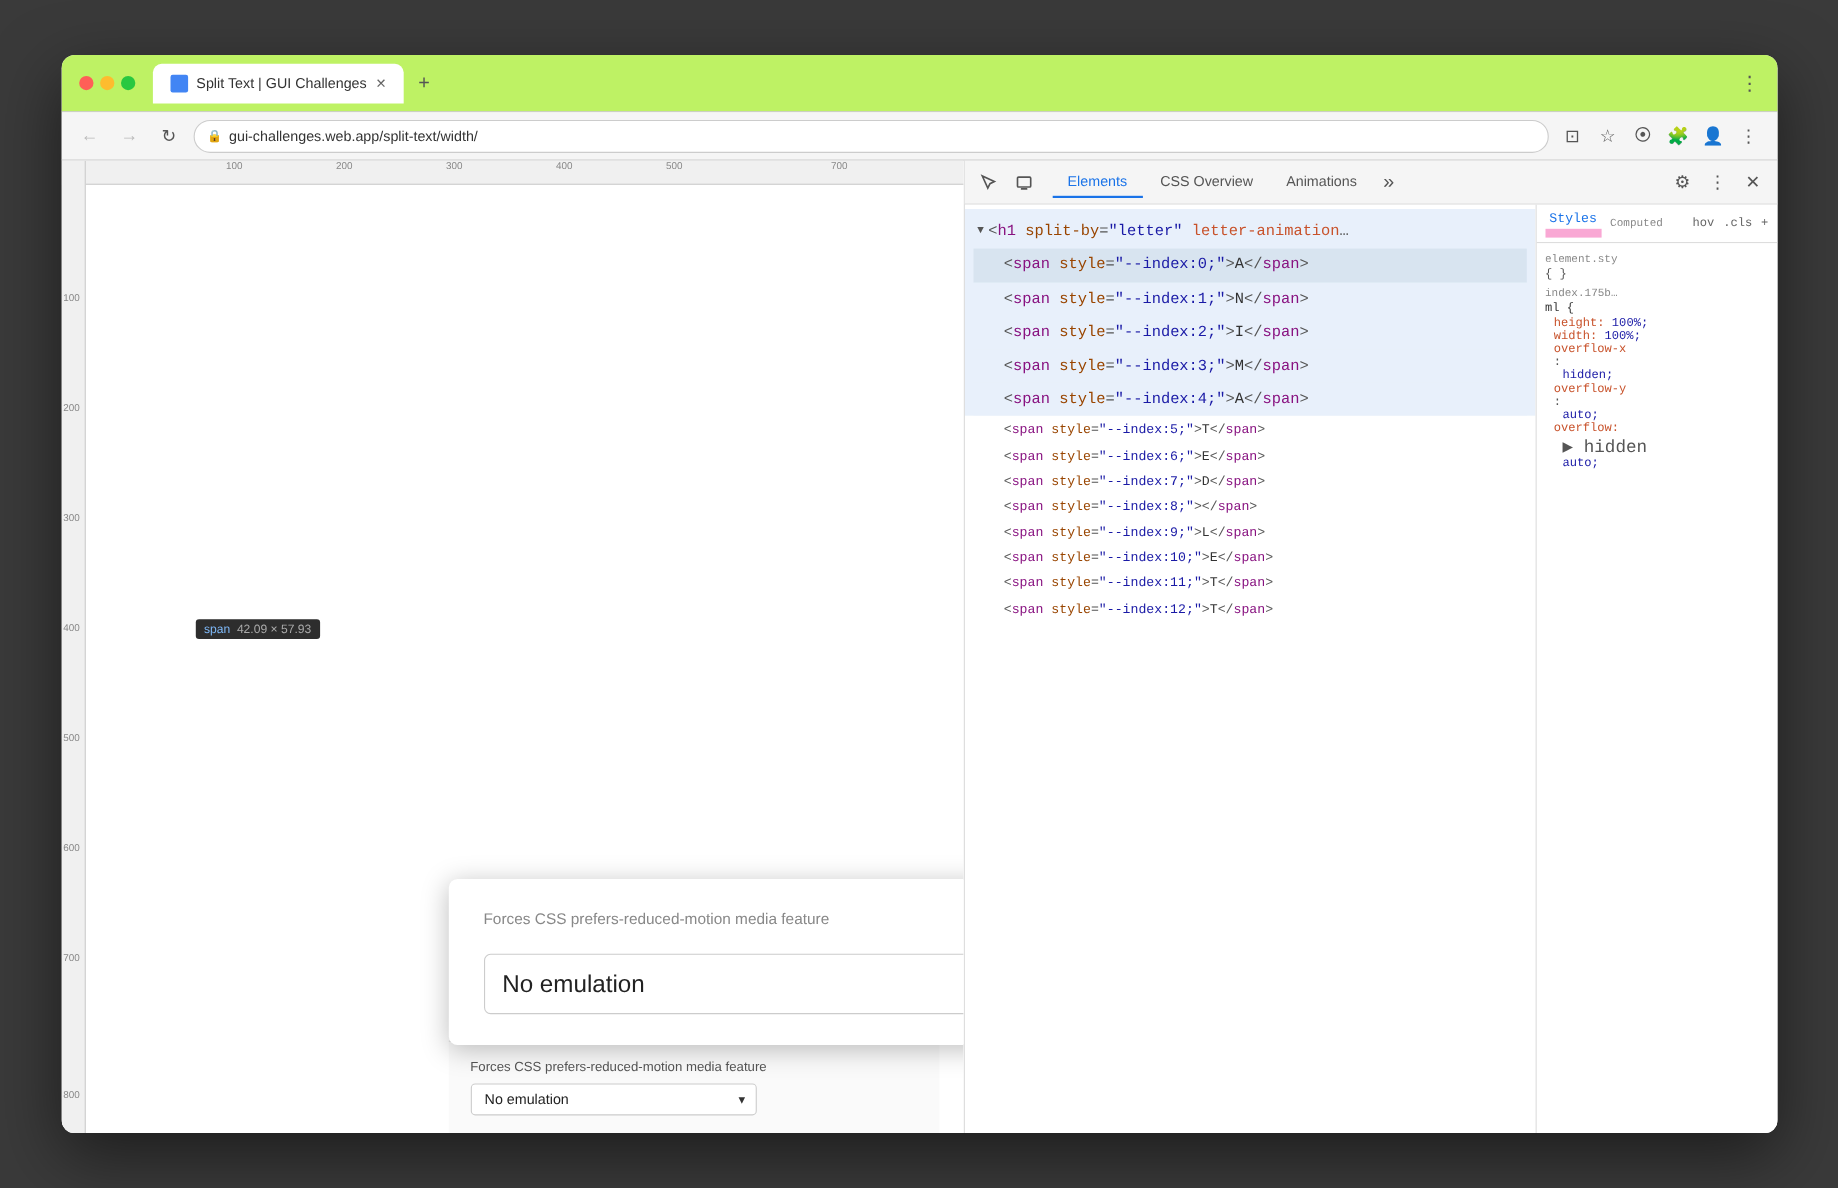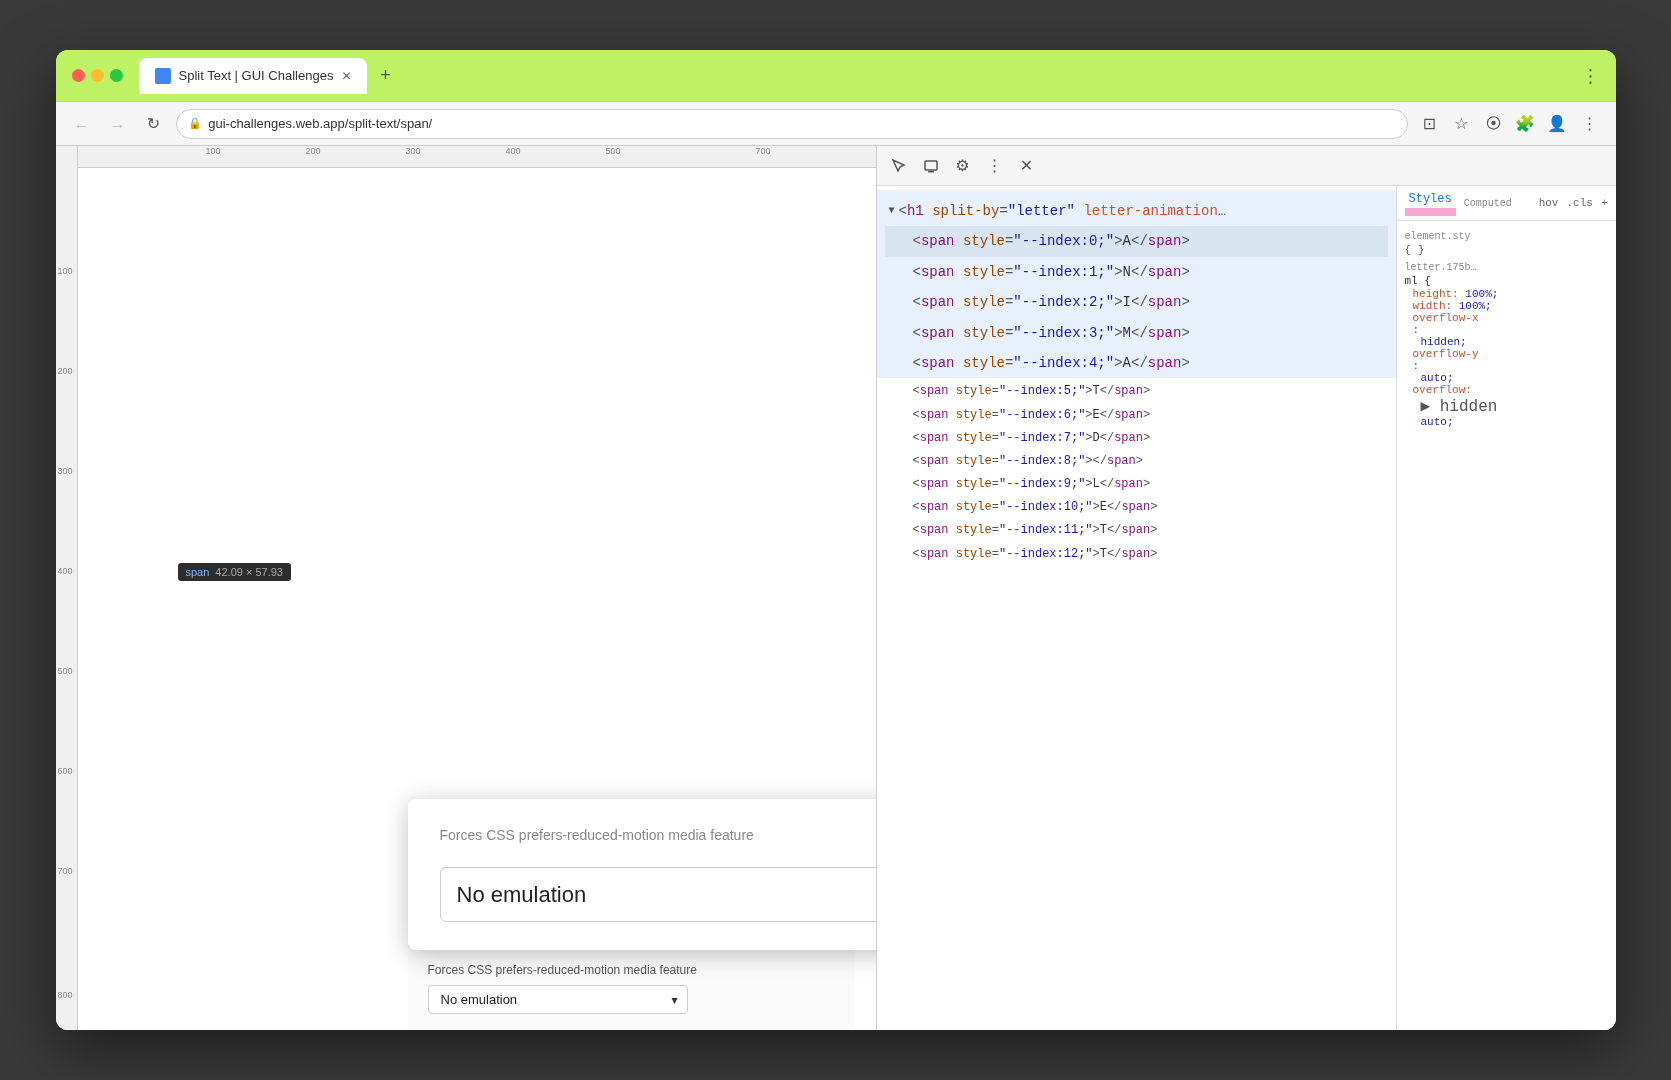--- a/index.html
+++ b/index.html
@@ -578,21 +578,21 @@
       <div class="dots-menu">⋮</div>
     </div>
   </div>
 
   <div class="nav-bar">
     <div class="nav-btn disabled">←</div>
     <div class="nav-btn disabled">→</div>
     <div class="nav-btn">↻</div>
     <div class="address-bar">
       <span class="lock-icon">🔒</span>
-      <span class="address-text">gui-challenges.web.app/split-text/span/</span>
+      <span class="address-text">gui-challenges.web.app/split-text/width/</span>
     </div>
     <div class="nav-actions">
       <div class="nav-action-btn">⊡</div>
       <div class="nav-action-btn">☆</div>
       <div class="nav-action-btn">⦿</div>
       <div class="nav-action-btn">🧩</div>
       <div class="nav-action-btn">👤</div>
       <div class="nav-action-btn">⋮</div>
     </div>
   </div>
@@ -664,20 +664,32 @@
         <div class="devtools-icon-btn">
           <svg width="16" height="16" viewBox="0 0 16 16" fill="none">
             <path d="M2 2l5 11 2-4 4-2z" stroke="#555" stroke-width="1.5" fill="none"></path>
           </svg>
         </div>
         <div class="devtools-icon-btn">
           <svg width="16" height="16" viewBox="0 0 16 16" fill="none">
             <rect x="2" y="3" width="12" height="9" rx="1" stroke="#555" stroke-width="1.5"></rect>
             <rect x="5" y="13" width="6" height="1.5" rx="0.5" fill="#555"></rect>
           </svg>
+        </div>
+        <div class="devtools-tabs">
+          <div class="devtools-tab active">
+            <span>Elements</span>
+          </div>
+          <div class="devtools-tab">
+            <span>CSS Overview</span>
+          </div>
+          <div class="devtools-tab">
+            <span>Animations</span>
+          </div>
+          <div class="devtools-more">»</div>
         </div>
         <div class="devtools-settings">
           <div class="devtools-settings-btn">⚙</div>
           <div class="devtools-settings-btn">⋮</div>
           <div class="devtools-settings-btn">✕</div>
         </div>
       </div>
 
       <div class="devtools-body">
 
@@ -887,21 +899,21 @@
             <div style="flex:1;"></div>
             <span class="styles-filter-btn">hov</span>
             <span class="styles-filter-btn">.cls</span>
             <span class="styles-filter-btn">+</span>
           </div>
           <div class="styles-body">
             <div class="style-source">element.sty</div>
             <div class="style-rule">
               <span style="color:#555;">{ </span><span style="color:#555;">}</span>
             </div>
-            <div class="style-source">letter.175b…</div>
+            <div class="style-source">index.175b…</div>
             <div class="style-rule">
               <span style="color:#333;">ml {</span>
             </div>
             <div style="padding-left: 8px;">
               <div>
                 <span class="style-prop">height:</span>
                 <span> </span>
                 <span class="style-val">100%;</span>
               </div>
               <div>

